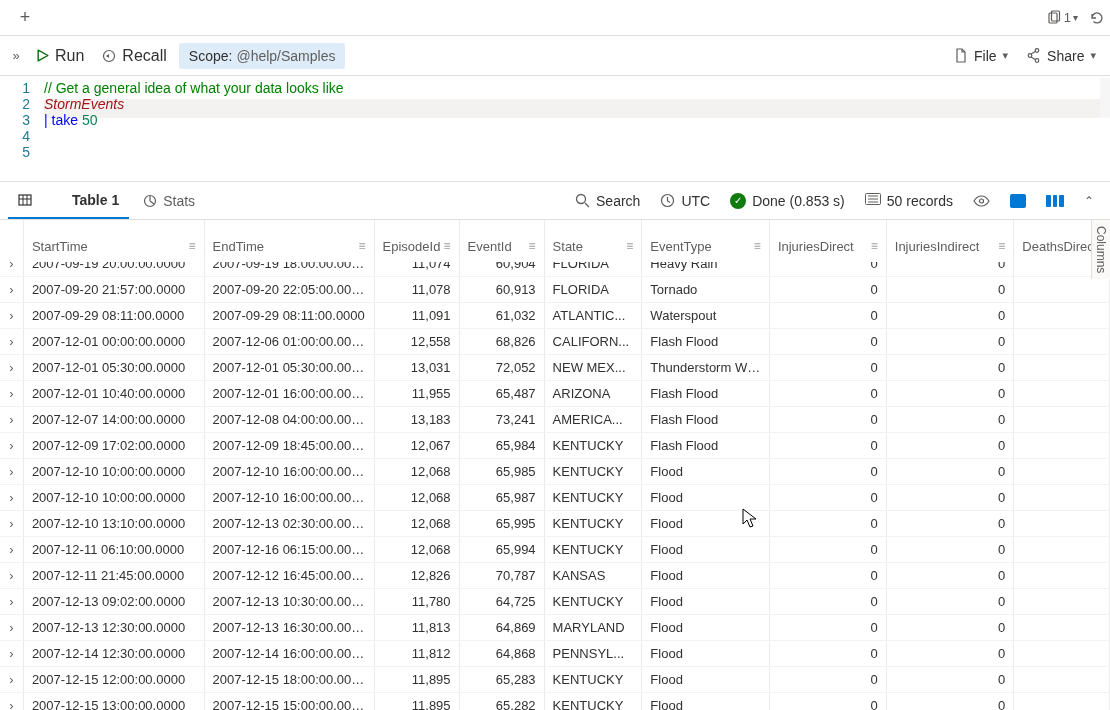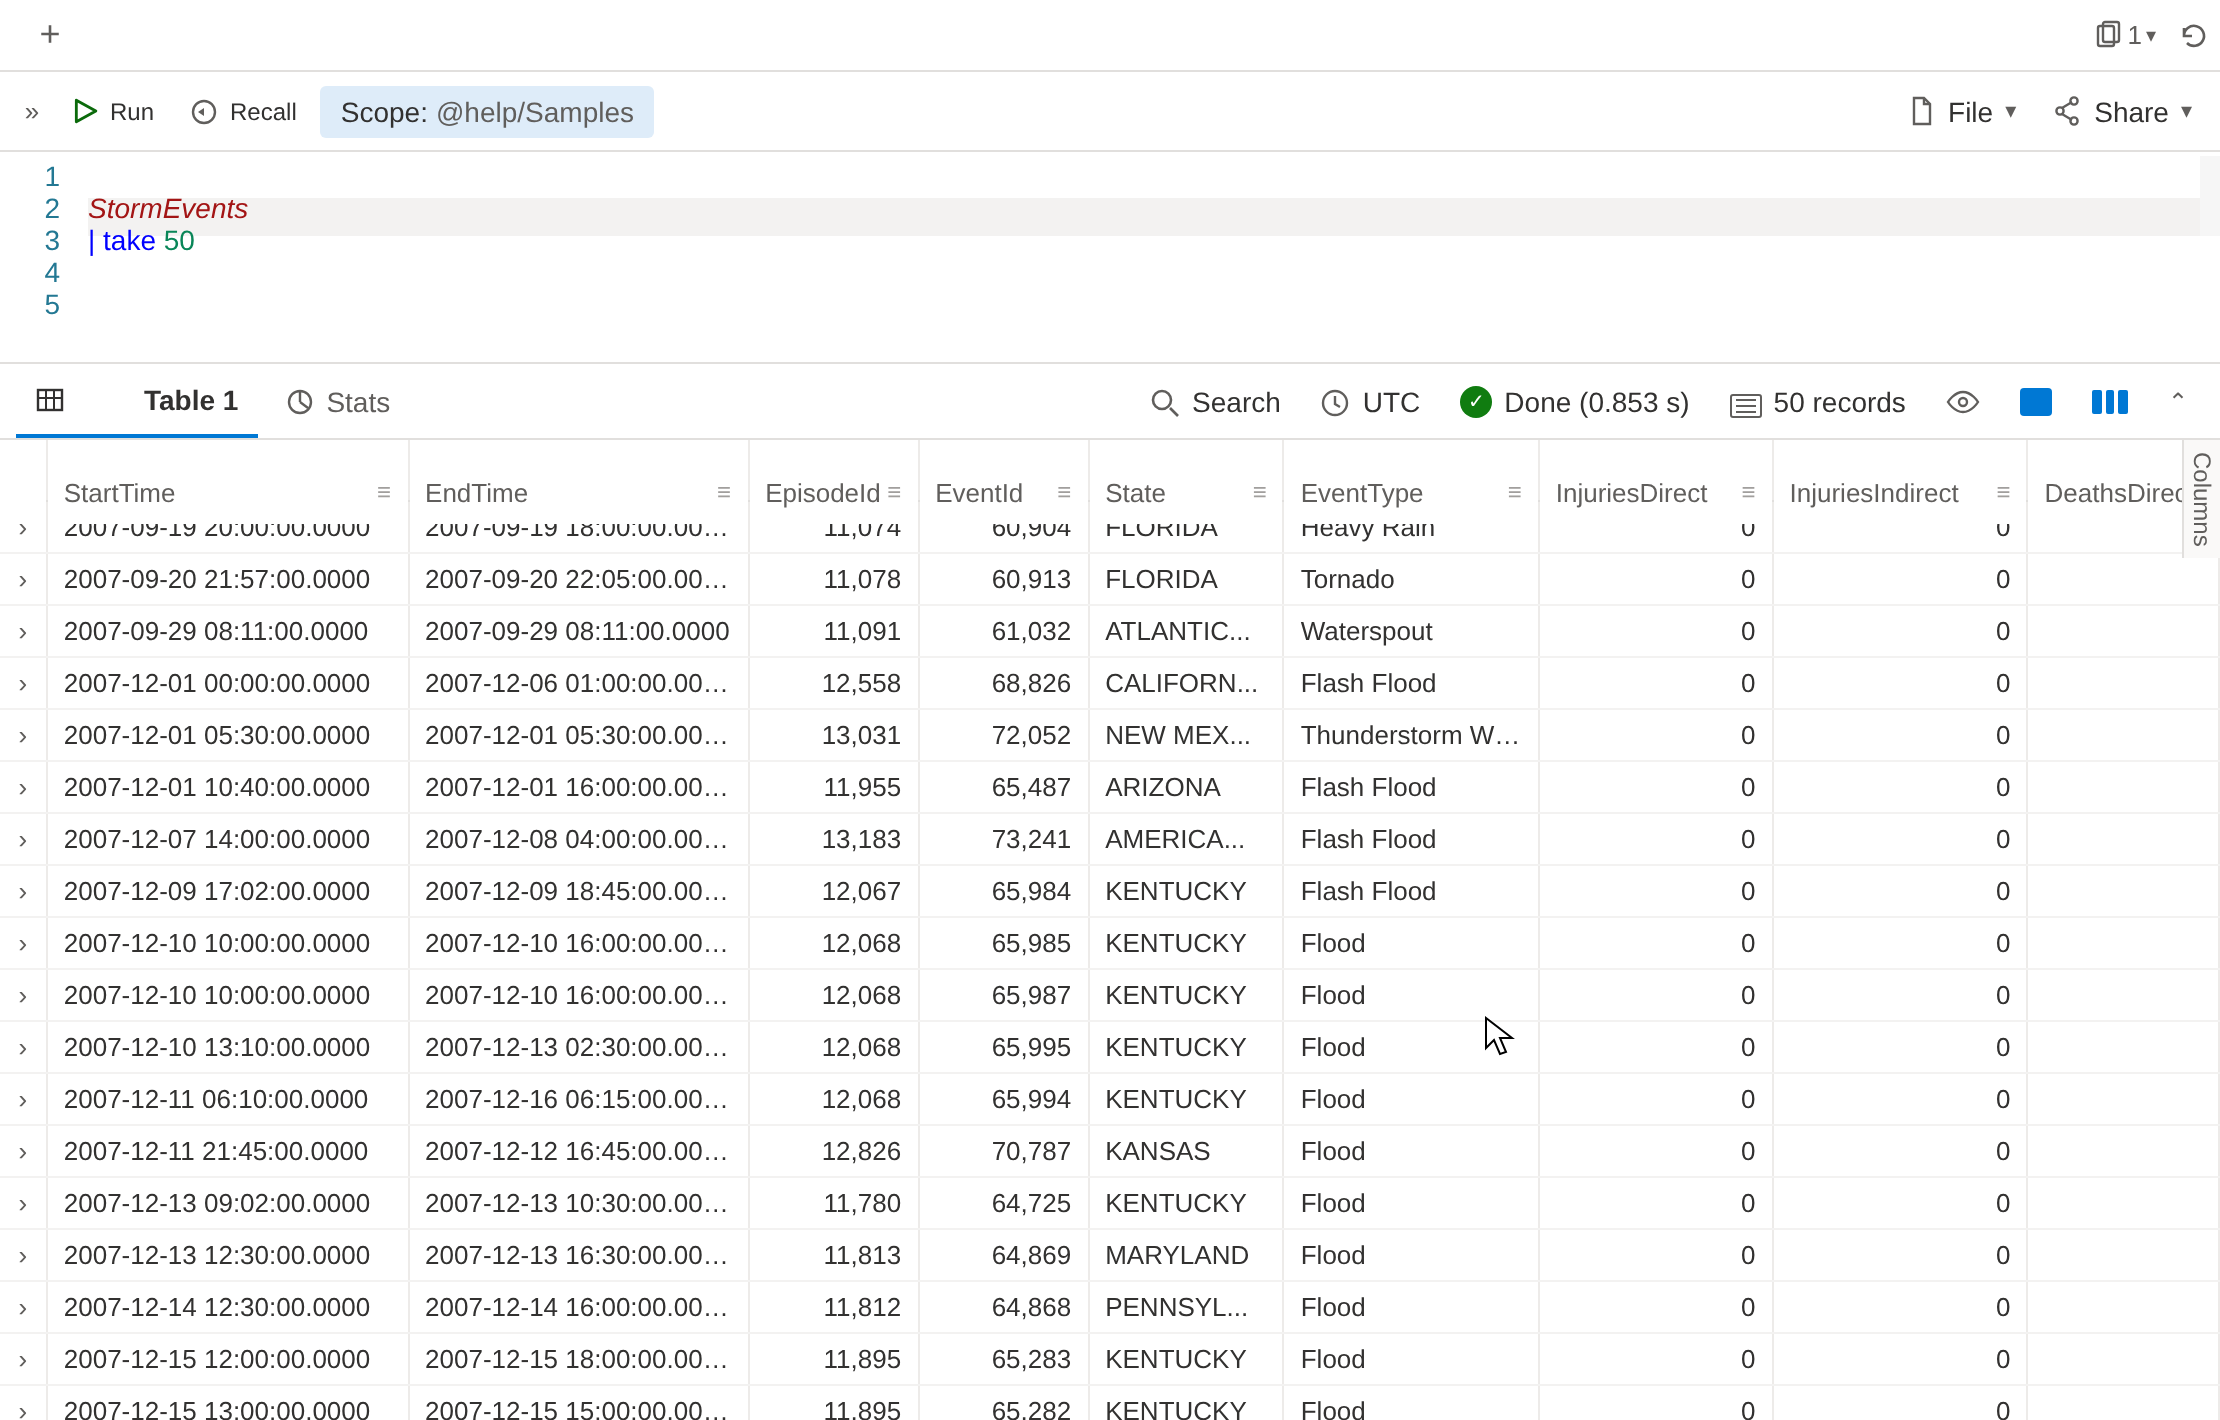--- a/index.html
+++ b/index.html
@@ -11,21 +11,21 @@
 .tab-name { font-size: 14px; }
 .tab-edit, .tab-close, .tab-add { width: 18px; height: 18px; display: flex; align-items: center; justify-content: center; color: #605e5c; cursor: pointer; }
 .tab-add { margin-left: 10px; font-size: 18px; font-weight: 300; }
 .tabstrip-spacer { flex: 1; }
 .tabstrip-right { display: flex; align-items: center; gap: 10px; color: #605e5c; }
 .copy-group { display: flex; align-items: center; gap: 2px; font-size: 13px; }
 
 
 .toolbar { height: 40px; display: flex; align-items: center; padding: 0 8px; gap: 6px; border-bottom: 1px solid #e1dfdd; }
 .tb-chevrons { color: #605e5c; font-size: 13px; width: 16px; text-align: center; }
-.tb-btn { display: flex; align-items: center; gap: 6px; padding: 4px 6px; font-size: 12px; cursor: pointer; }
+.tb-btn { display: flex; align-items: center; gap: 6px; padding: 4px 6px; font-size: 16px; cursor: pointer; }
 .tb-run-icon { color: #0b6a0b; }
 .tb-recall-icon { color: #605e5c; }
 .scope-pill { background: #deecf9; border-radius: 3px; padding: 5px 10px; font-size: 14px; display: flex; gap: 4px; align-items: center; }
 .scope-label { color: #323130; }
 .scope-value { color: #605e5c; }
 .toolbar-spacer { flex: 1; }
 .tb-right-btn { display: flex; align-items: center; gap: 6px; padding: 4px 6px; font-size: 14px; color: #323130; cursor: pointer; }
 .tb-right-btn .chev { color: #605e5c; font-size: 11px; }
 
 
@@ -42,21 +42,21 @@
 
 
 .minimap { position: absolute; top: 2px; right: 0; width: 10px; height: 40px; background: #bfbfbf22; }
 
 
 .res-header { height: 38px; display: flex; align-items: center; padding: 0 8px; border-bottom: 1px solid #e1dfdd; gap: 4px; }
 .res-tab { display: flex; align-items: center; gap: 6px; padding: 0 10px; height: 100%; font-size: 14px; cursor: pointer; }
 .res-tab.active { border-bottom: 2px solid #0078d4; font-weight: 600; color: #323130; gap: 40px; }
 .res-tab.inactive { color: #605e5c; }
 .res-spacer { flex: 1; }
-.res-ctrl { display: flex; align-items: flex-end; gap: 6px; padding: 0 8px; color: #323130; font-size: 14px; }
+.res-ctrl { display: flex; align-items: flex-start; gap: 6px; padding: 0 8px; color: #323130; font-size: 14px; }
 .green-dot { width: 16px; height: 16px; border-radius: 50%; background: #107c10; display: flex; align-items: center; justify-content: center; color: #fff; font-size: 10px; }
 .sq-blue { width: 16px; height: 14px; background: #0078d4; border-radius: 2px; }
 .sq-bars { width: 18px; height: 12px; display: flex; gap: 2px; }
 .sq-bars span { flex: 1; background: #0078d4; border-radius: 1px; }
 .expand-ic { color: #605e5c; font-size: 12px; }
 
 
 .grid { overflow: auto; height: calc(710px - 36px - 40px - 106px - 38px); position: relative; }
 table { border-collapse: collapse; width: 100%; table-layout: fixed; }
 th, td { border-right: 1px solid #edebe9; border-bottom: 1px solid #f3f2f1; padding: 5px 8px; text-align: left; font-size: 13px; overflow: hidden; text-overflow: ellipsis; white-space: nowrap; }
@@ -147,20 +147,21 @@
       </svg>
     <span>Share</span>
     <span class="chev">▾</span>
   </div>
 </div>
 
 <div class="editor">
   <div class="code-hl"></div>
   <div class="editor-line">
       <div class="gutter">1</div>
+      <div class="code"><span class="tok-comment">// Get a general idea of what your data looks like</span></div>
     </div>
   <div class="editor-line">
       <div class="gutter">2</div>
       <div class="code"><span class="tok-ident">StormEvents</span></div>
     </div>
   <div class="editor-line">
       <div class="gutter">3</div>
       <div class="code"><span class="tok-pipe">|</span> <span class="tok-kw">take</span> <span class="tok-num">50</span></div>
     </div>
   <div class="editor-line">

